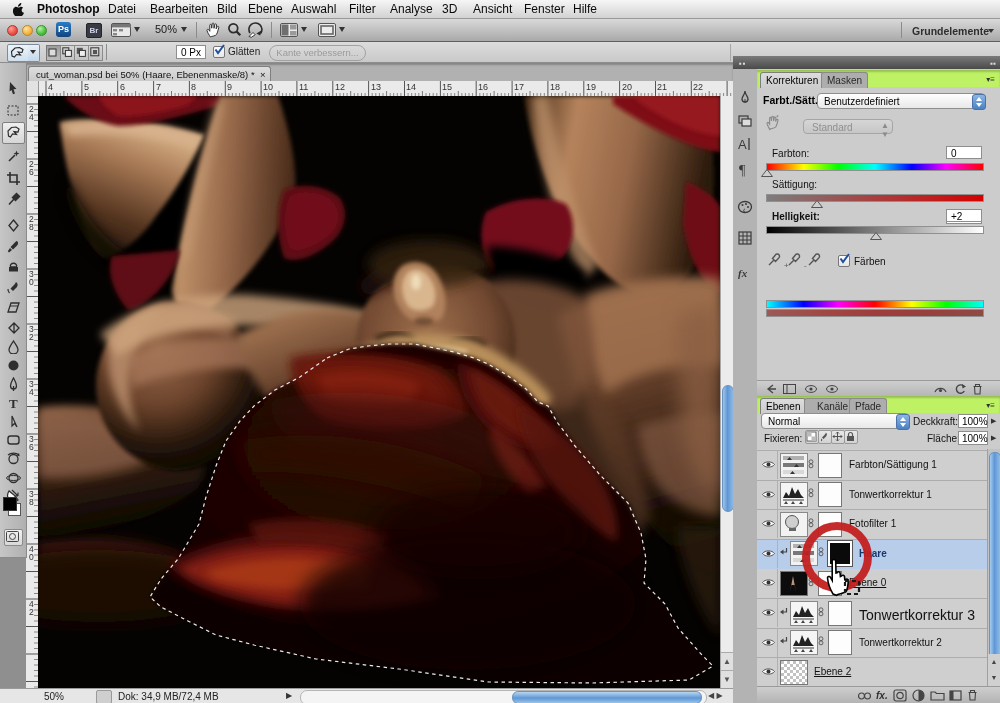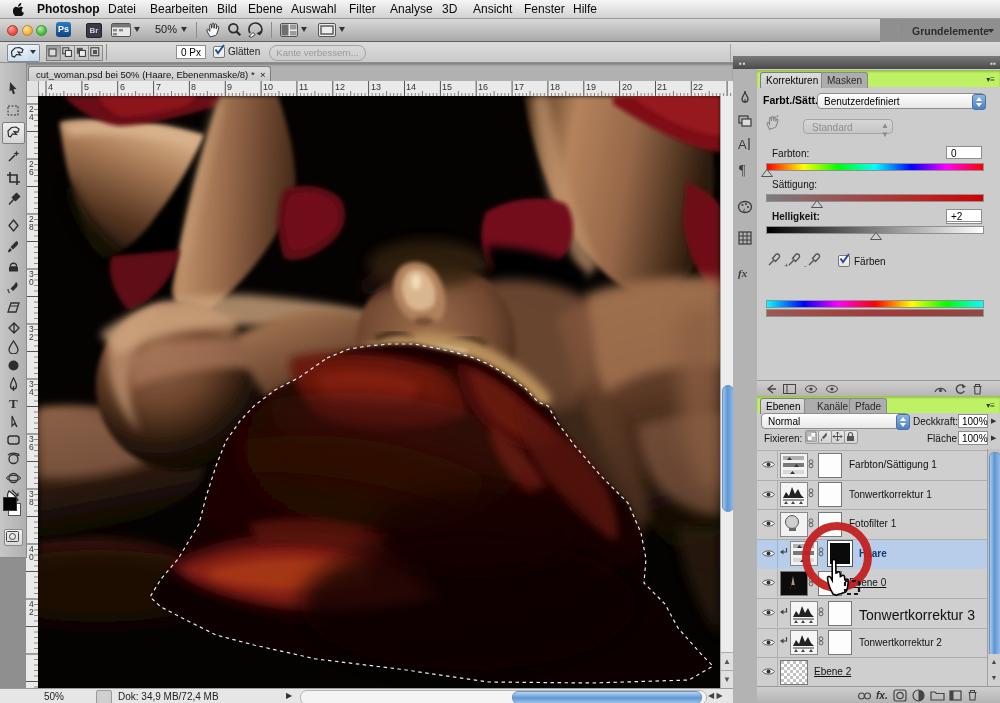--- a/index.html
+++ b/index.html
@@ -5,21 +5,21 @@
   html,body{margin:0;padding:0;}
   body{width:1000px;height:703px;overflow:hidden;position:relative;
        font-family:"Liberation Sans", sans-serif;background:#8f8f8f;}
   .abs{position:absolute;}
   
   #menubar{left:0;top:0;width:1000px;height:18px;
     background:linear-gradient(#f6f6f6,#d2d2d2);border-bottom:1px solid #999;
     font-size:12px;color:#0a0a0a;}
   #menubar span{position:absolute;top:2px;white-space:nowrap;}
   
-  #appbar{left:0;top:19px;width:880px;height:22px;
+  #appbar{left:0;top:19px;width:1000px;height:22px;
     background:linear-gradient(#d9d9d9,#a9a9a9);border-bottom:1px solid #5f5f5f;}
   .tl{position:absolute;top:6px;width:9px;height:9px;border-radius:50%;}
   .vsep{position:absolute;top:3px;width:1px;height:16px;background:#8b8b8b;}
   
   #optbar{left:0;top:42px;width:1000px;height:20px;
     background:linear-gradient(#dcdcdc,#c9c9c9);border-bottom:1px solid #8d8d8d;
     font-size:10px;color:#1d1d1d;}
   
   #tabrow{left:0;top:63px;width:733px;height:18px;background:#b1b1b1;
     box-shadow:inset 0 2px 2px rgba(0,0,0,.25);}

